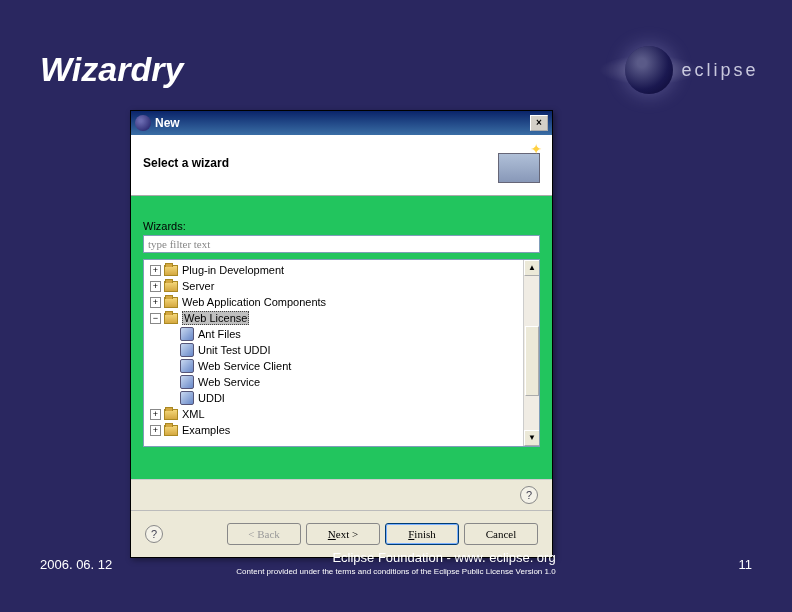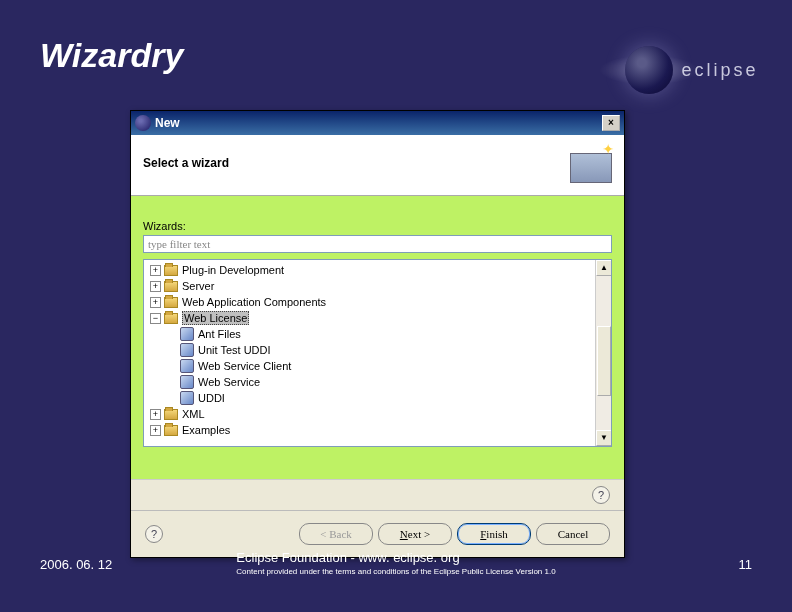--- a/index.html
+++ b/index.html
@@ -1,29 +1,29 @@
 <!DOCTYPE html>
 <html><head>
 <meta charset="utf-8">
 <style>
   * { box-sizing: border-box; margin: 0; padding: 0; }
   html, body { width: 792px; height: 612px; font-family: Tahoma, Arial, sans-serif; }
   body { background: #2a2760; position: relative; }
-  .slide-title { color: white; font-size: 34px; font-weight: bold; font-style: italic; position: absolute; top: 36px; left: 40px; }
+  .slide-title { color: white; font-size: 34px; font-weight: bold; font-style: italic; position: absolute; top: 50px; left: 40px; }
   .eclipse-logo { position: absolute; top: 40px; right: 20px; width: 160px; height: 60px; display: flex; align-items: center; justify-content: center; }
   .eclipse-logo-circle { width: 48px; height: 48px; border-radius: 50%; background: radial-gradient(circle at 35% 35%, #5a5a88 10%, #1a1850 60%, #0a0730 100%); box-shadow: 0 0 20px rgba(200,200,255,0.3); position: relative; }
   .eclipse-logo-glow { position: absolute; top: 50%; left: 50%; transform: translate(-50%, -50%); width: 100px; height: 30px; background: radial-gradient(ellipse, rgba(255,255,255,0.25) 0%, transparent 70%); border-radius: 50%; }
   .eclipse-logo-text { color: #c8c8dd; font-size: 18px; letter-spacing: 3px; margin-left: 8px; }
   .footer-date { position: absolute; bottom: 40px; left: 40px; color: white; font-size: 13px; }
-  .footer-center { position: absolute; bottom: 36px; left: 50%; transform: translateX(-50%); text-align: left; color: white; }
+  .footer-center { position: absolute; bottom: 36px; left: 50%; transform: translateX(-50%); text-align: right; color: white; }
   .footer-main { font-size: 13px; }
   .footer-sub { font-size: 8px; margin-top: 2px; }
   .footer-page { position: absolute; bottom: 40px; right: 40px; color: white; font-size: 13px; }
 
-  .dialog { position: absolute; top: 110px; left: 130px; width: 495px; background: #bef264; border: 1px solid #000; box-shadow: 2px 2px 6px rgba(0,0,0,0.4); }
+  .dialog { position: absolute; top: 110px; left: 130px; width: 423px; background: #22c55e; border: 1px solid #000; box-shadow: 2px 2px 6px rgba(0,0,0,0.4); }
   .titlebar { background: linear-gradient(to bottom, #0a246a 0%, #3a6ea5 100%); color: white; height: 24px; display: flex; align-items: center; padding: 0 4px; font-size: 12px; font-weight: bold; }
   .titlebar-icon { width: 16px; height: 16px; background: radial-gradient(circle at 35% 35%, #6a6ab0 10%, #1a1860 100%); border-radius: 50%; margin-right: 4px; }
   .titlebar-text { flex: 1; }
   .close-btn { width: 18px; height: 16px; background: #d4d0c8; border: 1px outset #fff; font-size: 10px; text-align: center; line-height: 13px; color: black; font-family: Arial; cursor: pointer; }
 
   .banner { background: white; padding: 8px 12px 12px 12px; display: flex; align-items: center; border-bottom: 1px solid #aaa; }
   .banner-left { flex: 1; }
   .banner-title { font-size: 12px; font-weight: bold; }
   .banner-icon { width: 50px; height: 40px; position: relative; }
   .banner-icon-folder { width: 42px; height: 30px; background: linear-gradient(to bottom, #b0c0d8 0%, #8898b8 100%); border: 1px solid #667; position: absolute; bottom: 0; right: 0; }
@@ -46,21 +46,21 @@
   .scrollbar { position: absolute; right: 0; top: 0; width: 16px; height: 100%; background: #f0ece4; border-left: 1px solid #ccc; }
   .sb-btn { width: 16px; height: 16px; background: #ece9d8; border: 1px outset #fff; font-size: 8px; text-align: center; line-height: 14px; cursor: pointer; }
   .sb-thumb { width: 14px; height: 70px; margin: 0 auto; background: #ece9d8; border: 1px outset #fff; margin-top: 50px; cursor: pointer; }
   .sb-bot { position: absolute; bottom: 0; }
 
   .help-row { display: flex; justify-content: flex-end; padding: 6px 14px; border-top: 1px solid #ccc; border-bottom: 1px solid #bbb; margin-top: 8px; background: #ece9d8; }
   .help-icon { width: 18px; height: 18px; border: 1px solid #888; border-radius: 50%; text-align: center; font-size: 11px; line-height: 16px; color: #445; cursor: pointer; background: #f4f2e8; }
 
   .button-row { padding: 12px 14px; display: flex; align-items: center; background: #ece9d8; }
   .help-icon2 { width: 18px; height: 18px; border: 1px solid #888; border-radius: 50%; text-align: center; font-size: 11px; line-height: 16px; color: #445; cursor: pointer; margin-right: auto; background: #f4f2e8; }
-  .dlg-btn { width: 74px; height: 22px; font-size: 11px; background: #ece9d8; border: 1px solid #888; border-radius: 10px; margin-left: 5px; cursor: pointer; font-family: Tahoma; }
+  .dlg-btn { width: 74px; height: 22px; font-size: 11px; background: #ece9d8; border: 1px solid #888; border-radius: 3px; margin-left: 5px; cursor: pointer; font-family: Tahoma; }
   .dlg-btn.disabled { color: #999; cursor: default; }
   .dlg-btn.default { border: 1px solid #003c74; box-shadow: inset 0 0 0 1px #7ab0ff; }
   .underline { text-decoration: underline; }
 </style>
 </head>
 <body>
 
 <div class="slide-title">Wizardry</div>
 
 <div class="eclipse-logo">

